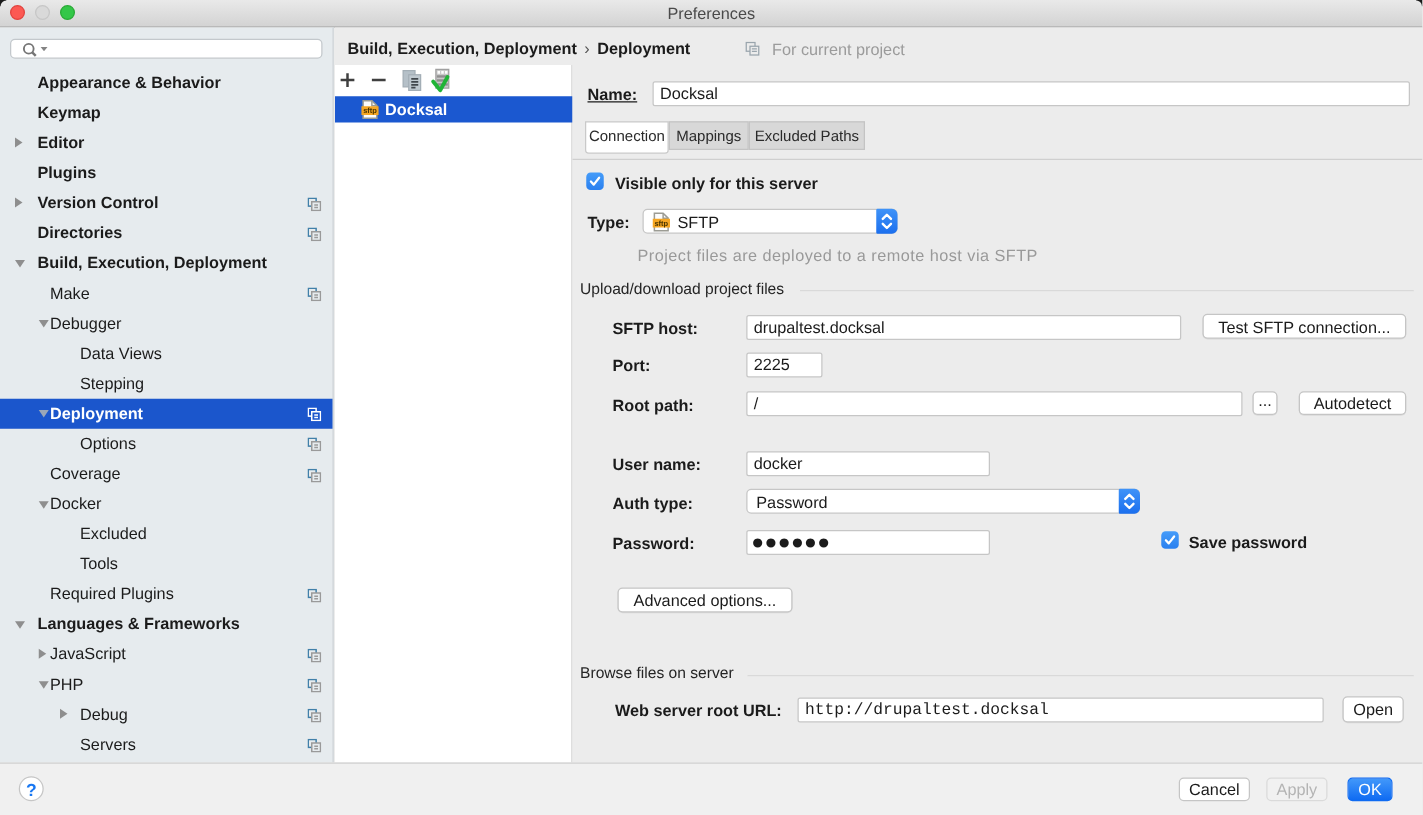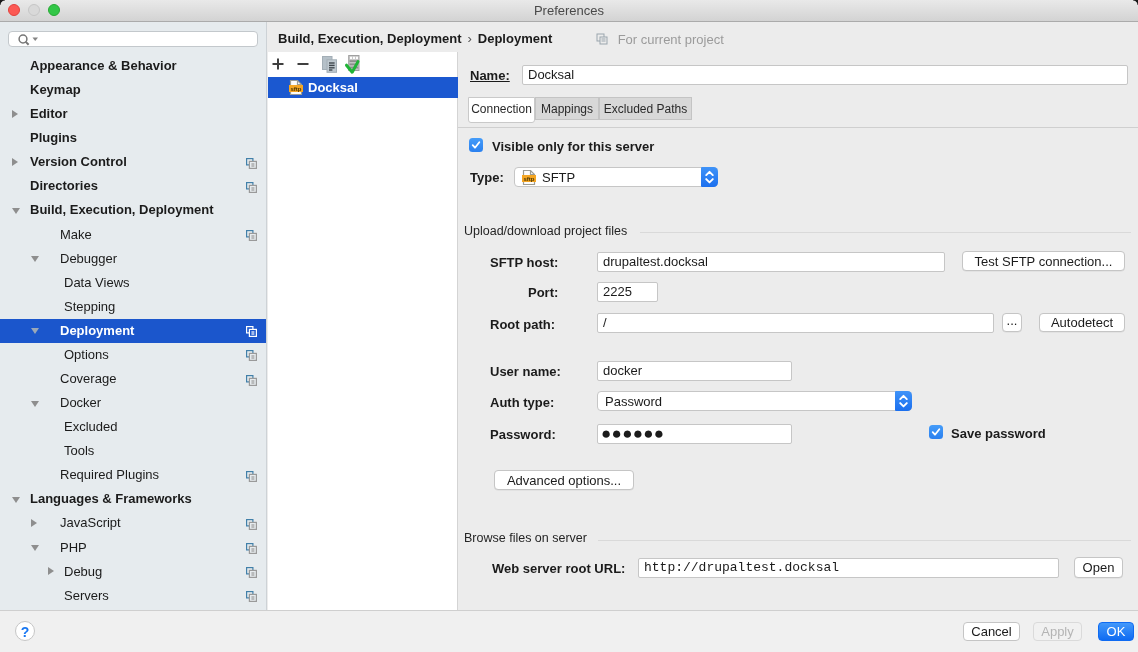--- a/index.html
+++ b/index.html
@@ -18,21 +18,21 @@
 
 
 .sidebar { position:absolute; left:0; top:22px; width:267px; height:588px;
   background:#e6ebee; border-right:1px solid #cdd2d6; }
 .search { position:absolute; left:8px; top:9px; width:250px; height:16px; background:#fff;
   border:1px solid #c3c8cc; border-radius:4px; }
 .tree { position:absolute; left:0; top:32px; width:266px; }
 .trow { position:relative; height:24.09px; line-height:24.09px; white-space:nowrap; }
 .trow.b { font-weight:bold; }
 .trow .lbl0 { padding-left:30px; }
-.trow .lbl1 { padding-left:60px; }
+.trow .lbl1 { padding-left:40px; }
 .trow .lbl2 { padding-left:64px; }
 .trow.sel { background:#1b56cc; color:#fff; }
 .arr { position:absolute; top:8.5px; width:0; height:0; }
 .arr.r { border-left:6px solid #8e8e8e; border-top:4.5px solid transparent; border-bottom:4.5px solid transparent; margin-top:-1px;}
 .arr.d { border-top:6px solid #8e8e8e; border-left:4.5px solid transparent; border-right:4.5px solid transparent; margin-top:1px;}
 .a0 { left:12px; } .a1 { left:31px; } .a2 { left:48px; }
 .ricon { position:absolute; right:9px; top:7.5px; }
 .trow.sel .arr.d { border-top-color:#9aa7b8; }
 
 
@@ -67,21 +67,21 @@
 .chk svg { position:absolute; left:1px; top:1px; }
 .combo { position:absolute; background:#fff; border:1px solid #c6c6c6; border-radius:4px; }
 .stepper { position:absolute; right:-1px; top:-1px; width:17px; height:20px; border-radius:1px 4.5px 4.5px 1px;
   background:linear-gradient(#3f93f8,#1b6fee); }
 .stepper2 { background:linear-gradient(#3f93f8,#1b6fee); }
 
 
 .bottom { position:absolute; left:0; top:610px; width:1138px; height:42px; background:#f0f0f0; border-top:1px solid #cfcfcf; }
 .help { position:absolute; left:15px; top:10px; width:20px; height:20px; border-radius:50%; background:#fff;
   border:1px solid #c6c6c6; color:#1877f2; text-align:center; line-height:20px; font-size:14px; font-weight:bold;}
-.bbtn { position:absolute; top:11px; height:19px; border-radius:4px; text-align:center; font-size:13px; line-height:18px;margin-left:20px; }
+.bbtn { position:absolute; top:11px; height:19px; border-radius:4px; text-align:center; font-size:13px; line-height:18px; }
 </style>
 </head>
 <body>
 
 <div class="corn" style="left:0;background:radial-gradient(circle at 5px 5px, rgba(0,0,0,0) 4.1px, #1a1a1a 4.9px);"></div>
 <div class="corn" style="right:0;background:radial-gradient(circle at 0px 5px, rgba(0,0,0,0) 4.1px, #1a1a1a 4.9px);"></div>
 <div class="titlebar">
   <div class="tl red"></div>
     <div class="tl gray"></div>
     <div class="tl green"></div>
@@ -261,29 +261,30 @@
           <rect x="0" y="6" width="14" height="7" fill="#f5a623"></rect>
           <text x="7" y="11.6" font-size="6" font-weight="bold" font-family="Liberation Sans" fill="#4a3500" text-anchor="middle">sftp</text>
         </svg></span>
     <span style="position:absolute;left:27px;top:1px;line-height:18px;">SFTP</span>
     <div class="stepper stepper2" id="st1"><svg width="17" height="20" viewBox="0 0 17 20">
           <path d="M5.2 8.1 L8.5 4.8 L11.8 8.1" fill="none" stroke="#fff" stroke-width="1.9" stroke-linecap="round" stroke-linejoin="round"></path>
           <path d="M5.2 12.1 L8.5 15.4 L11.8 12.1" fill="none" stroke="#fff" stroke-width="1.9" stroke-linecap="round" stroke-linejoin="round"></path>
         </svg></div>
   </div>
 
+  <div class="gray" style="position:absolute;left:52px;top:145px;letter-spacing:0.38px;">Project files are deployed to a remote host via SFTP</div>
 
   <div class="sect" style="left:6px; top:172px;">Upload/download project files</div>
   <div class="sline" style="left:182px; top:180px; width:491px;"></div>
 
   <div class="lab" style="left:32px; top:203px;">SFTP host:</div>
   <div class="fld" style="left:139px; top:200px; width:348px; height:20px;">drupaltest.docksal</div>
   <div class="btn" style="left:504px; top:199px; width:163px; height:20px; line-height:19px;">Test SFTP connection...</div>
 
-  <div class="lab" style="left:32px; top:233px;margin-left:38px;">Port:</div>
+  <div class="lab" style="left:32px; top:233px;">Port:</div>
   <div class="fld" style="left:139px; top:230px; width:61px; height:20px;">2225</div>
 
   <div class="lab" style="left:32px; top:265px;">Root path:</div>
   <div class="fld" style="left:139px; top:261px; width:397px; height:20px;">/</div>
   <div class="btn" style="left:544px; top:261px; width:20px; height:19px; line-height:13px;">...</div>
   <div class="btn" style="left:581px; top:261px; width:86px; height:19px; line-height:18px;">Autodetect</div>
 
   <div class="lab" style="left:32px; top:312px;">User name:</div>
   <div class="fld" style="left:139px; top:309px; width:195px; height:20px;">docker</div>
 

